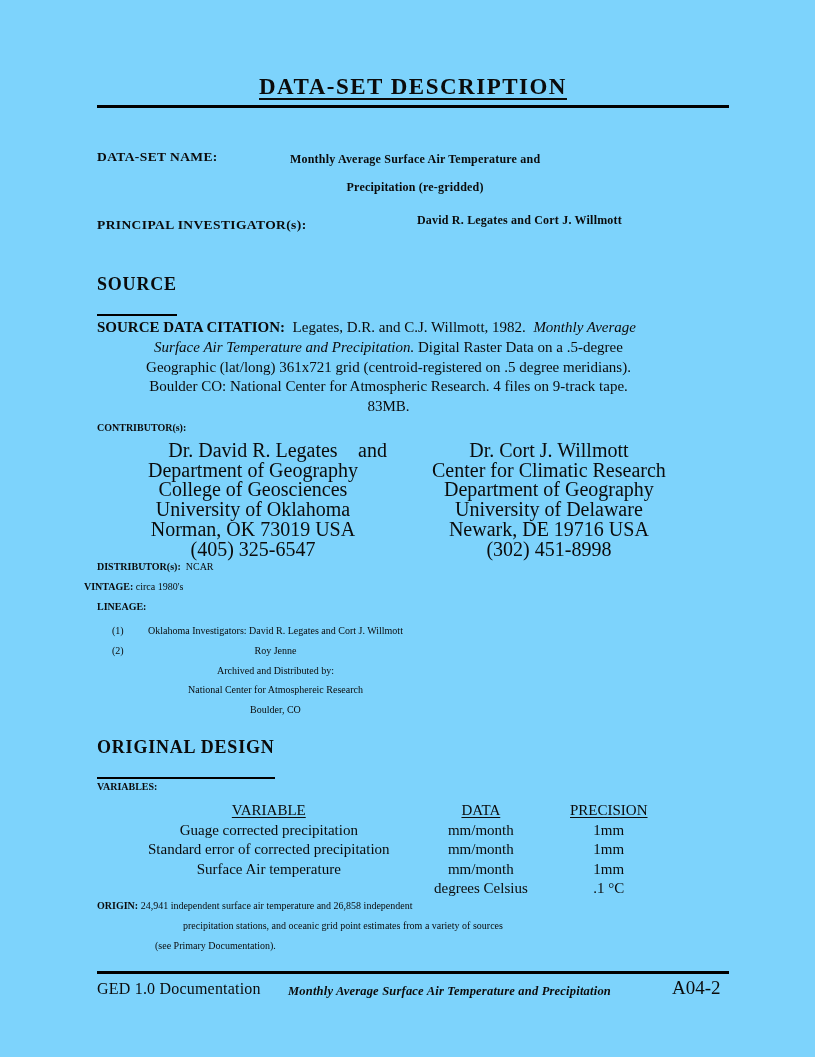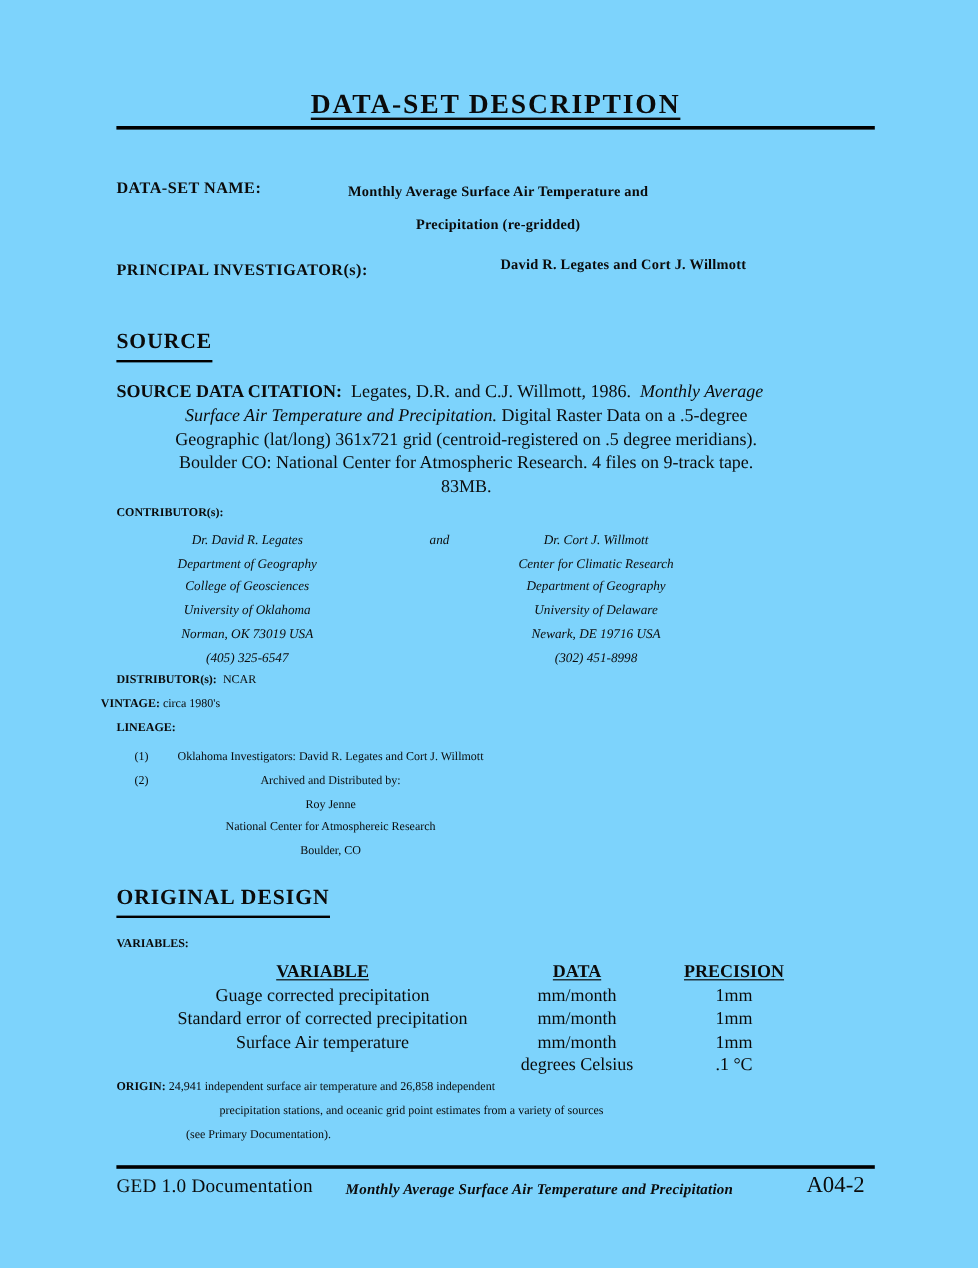--- a/index.html
+++ b/index.html
@@ -22,33 +22,33 @@
   .title-block h1 {
     font-size: 23px; font-weight: 700; letter-spacing: 1.5px;
     display: inline-block; text-decoration: underline;
     text-underline-offset: 4px; text-decoration-thickness: 2px;
   }
 
   .label-sm { font-weight: 700; font-size: 13.5px; letter-spacing: 0.4px; }
   .value-lg { font-weight: 700; font-size: 12px; letter-spacing: 0.2px; }
   .heading {
     font-weight: 700; font-size: 18px; letter-spacing: 0.8px;
-    border-bottom: 2.5px solid #000; padding-bottom: 5px; display: inline-block;
+    border-bottom: 2.5px solid #000; padding-bottom: 19px; display: inline-block;
   }
   .body-txt { font-size: 10px; }
   .bold { font-weight: 700; }
   .ital { font-style: italic; }
 
   .para { line-height: 19.8px; font-size: 15px; }
   .para .cont { margin-left: 44px; }
 
-  .cols { line-height: 19.7px; font-size: 11px; font-style: italic; }
+  .cols { line-height: 19.7px; font-size: 20px; }
 
   .table-col { line-height: 19.6px; font-size: 15px; }
-  .th { font-weight: 700; text-decoration: underline; text-underline-offset: 2px; }
+  .th { font-weight: 400; text-decoration: underline; text-underline-offset: 2px; }
 
   .footer-rule { position: absolute; left: 97px; top: 971px; width: 632px; height: 3px; background: #000; }
   .footer-left { font-size: 16px; letter-spacing: 0.2px; }
   .footer-center { font-size: 12.5px; font-weight: 700; font-style: italic; letter-spacing: 0.2px; }
   .footer-right { font-size: 19px; }
 </style>
 </head>
 <body>
 
 <div class="page">
@@ -64,21 +64,21 @@
   </div>
 
   <div class="abs label-sm" style="left:97px; top:217px;">PRINCIPAL INVESTIGATOR(s):</div>
   <div class="abs value-lg" style="left:385px; top:213px;margin-left:32px;">David R. Legates and Cort J. Willmott</div>
 
   <div class="abs" style="left:97px; top:274px;">
     <span class="heading">SOURCE</span>
   </div>
 
   <div class="abs para" style="left:97px; top:318px;">
-    <div><span class="bold">SOURCE DATA CITATION:</span>&nbsp;&nbsp;<span>Legates, D.R. and C.J. Willmott, 1986.</span>&nbsp; <span class="ital">Monthly Average</span></div>
+    <div><span class="bold">SOURCE DATA CITATION:</span>&nbsp;&nbsp;<span>Legates, D.R. and C.J. Willmott, 1982.</span>&nbsp; <span class="ital">Monthly Average</span></div>
     <div class="cont"><span class="ital">Surface Air Temperature and Precipitation.</span> <span>Digital Raster Data on a .5-degree</span></div>
     <div class="cont">Geographic (lat/long) 361x721 grid (centroid-registered on .5 degree meridians).</div>
     <div class="cont">Boulder CO: National Center for Atmospheric Research. 4 files on 9-track tape.</div>
     <div class="cont">83MB.</div>
   </div>
 
   <div class="abs body-txt bold" style="left:97px; top:422px;">CONTRIBUTOR(s):</div>
 
   <div class="abs cols" style="left:148px; top:441px;">
     <div>Dr. David R. Legates</div>
@@ -105,22 +105,22 @@
   <div class="abs body-txt" style="left:84px; top:581px;"><span class="bold">VINTAGE:</span> <span>circa 1980's</span></div>
 
   <div class="abs body-txt bold" style="left:97px; top:601px;">LINEAGE:</div>
 
   <div class="abs body-txt" style="left:112px; top:621px; line-height:19.8px;">
     <div>(1)</div>
     <div>(2)</div>
   </div>
   <div class="abs body-txt" style="left:148px; top:621px; line-height:19.8px;">
     <div>Oklahoma Investigators: David R. Legates and Cort J. Willmott</div>
+    <div>Roy Jenne</div>
     <div>Archived and Distributed by:</div>
-    <div>Roy Jenne</div>
     <div>National Center for Atmosphereic Research</div>
     <div>Boulder, CO</div>
   </div>
 
   <div class="abs" style="left:97px; top:737px;">
     <span class="heading">ORIGINAL DESIGN</span>
   </div>
 
   <div class="abs body-txt bold" style="left:97px; top:781px;">VARIABLES:</div>
 

